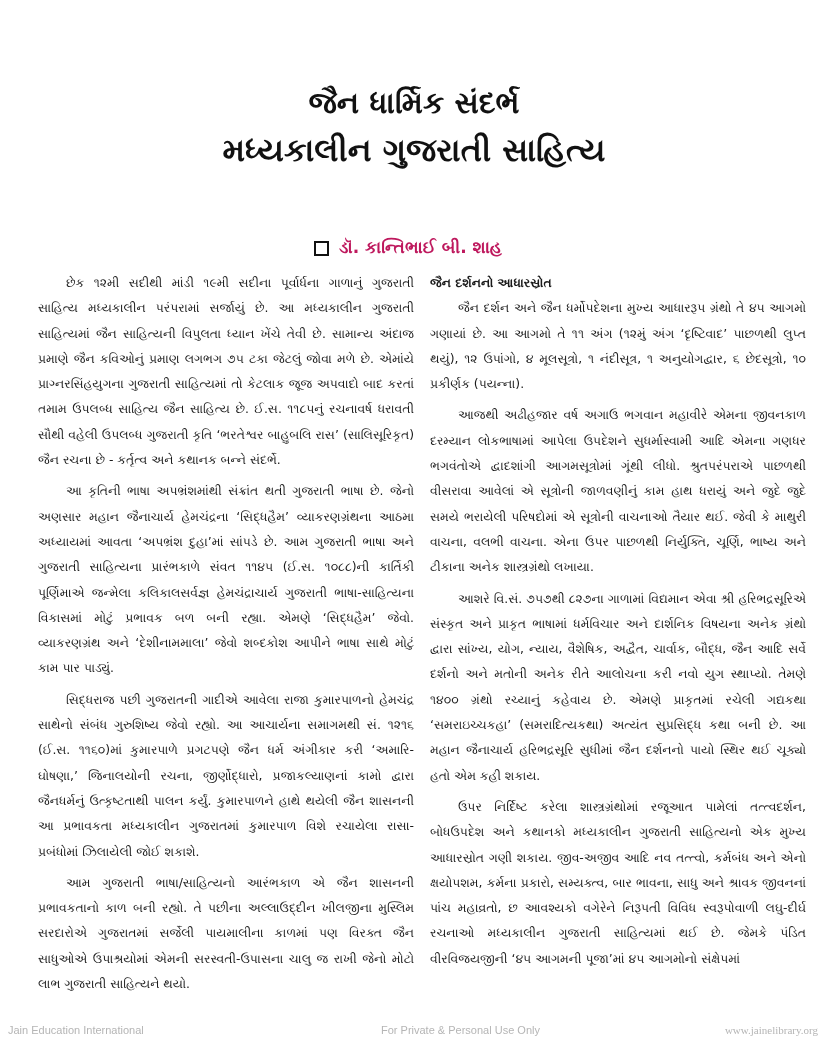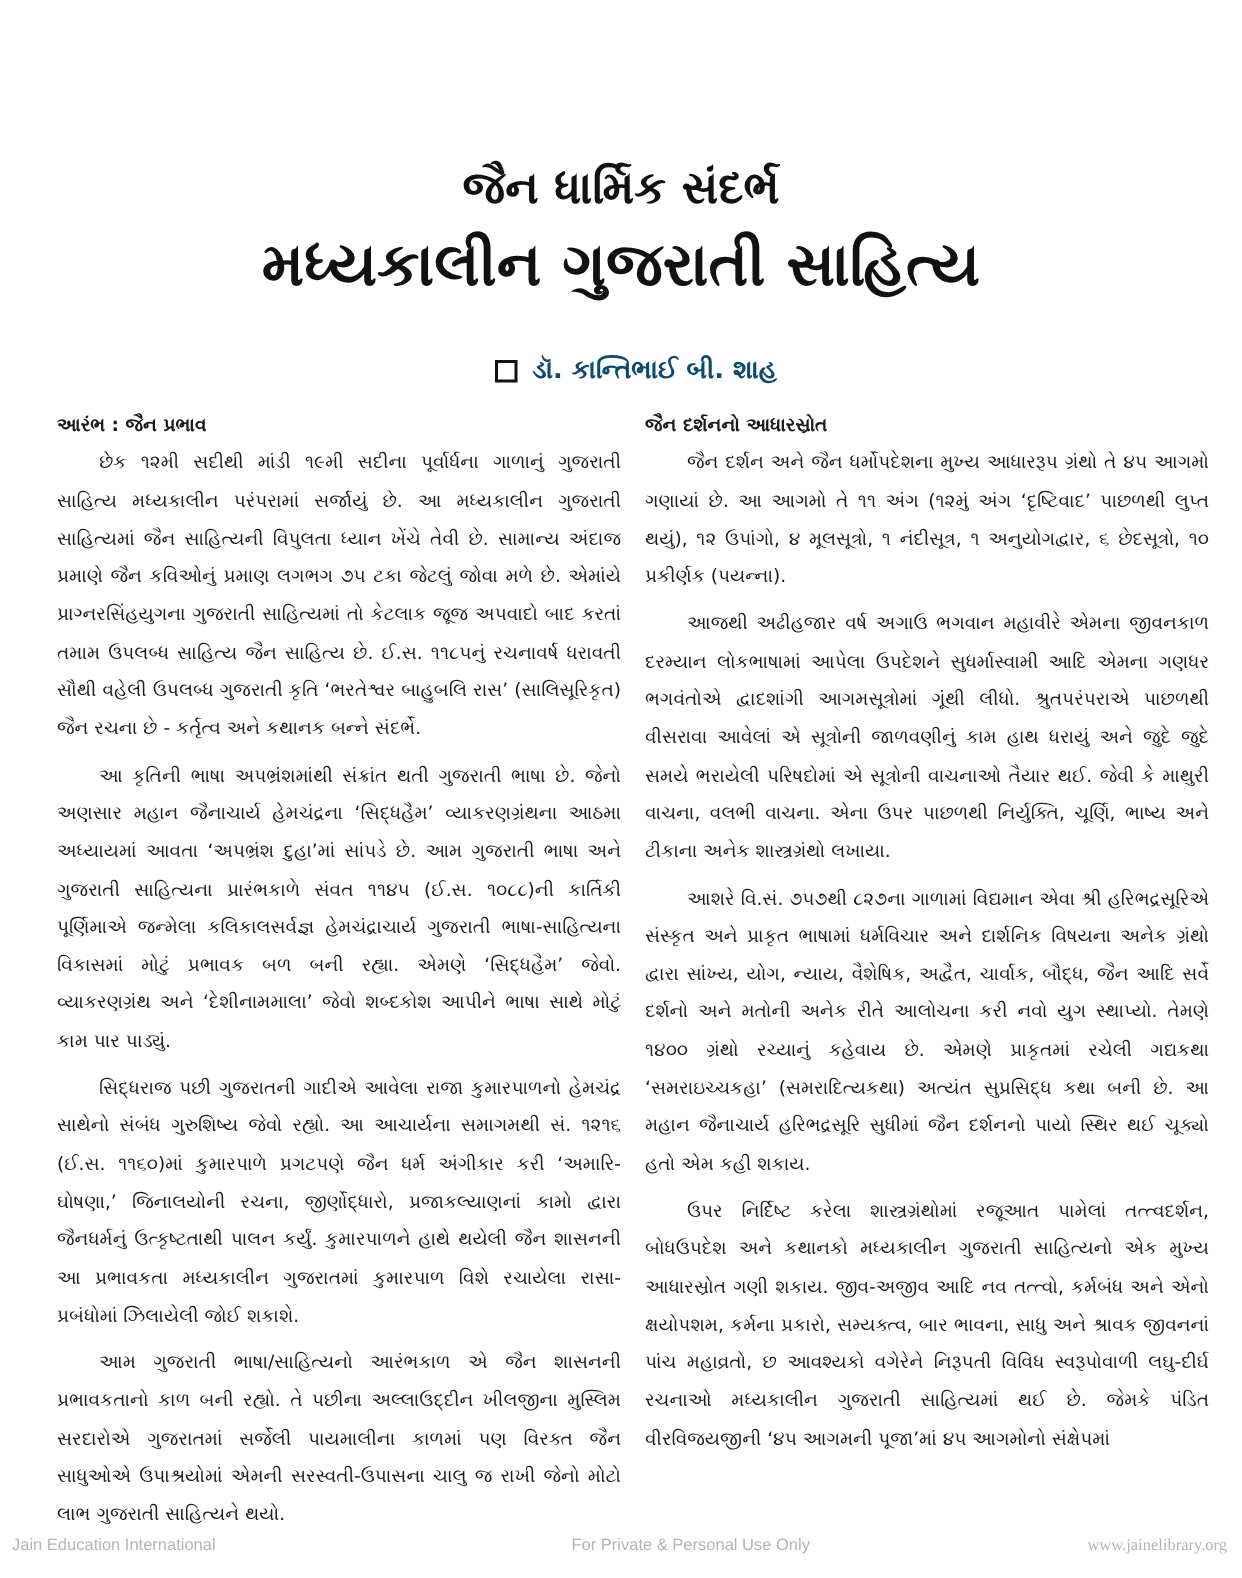--- a/index.html
+++ b/index.html
@@ -1,25 +1,25 @@
 <!DOCTYPE html>
 <html><head>
 <meta charset="utf-8">
 <style>
   html, body { margin: 0; padding: 0; }
   body {
     width: 828px; height: 1052px; background: #ffffff; position: relative; overflow: hidden;
     font-family: "DejaVu Sans", sans-serif; color: #1a1a1a;
   }
-  .title-block { position: absolute; left: 0; top: 88px; width: 828px; text-align: center; margin-top: 23px; }
+  .title-block { position: absolute; left: 0; top: 88px; width: 828px; text-align: center; }
   .title-line { font-weight: bold; color: #111; line-height: 1; }
   .t1 { font-size: 30px; margin-bottom: 16px; }
   .t2 { font-size: 26px; margin-bottom: 16px; }
-  .t3 { font-size: 40px; }
-  .author { position: absolute; top: 237px; left: 330px; font-size: 17px; font-weight: bold; color: #0c4a6e; }
+  .t3 { font-size: 32px; }
+  .author { position: absolute; top: 237px; left: 314px; font-size: 17px; font-weight: bold; color: #be185d; }
   .author .box { display: inline-block; width: 11px; height: 11px; border: 2px solid #111; margin-right: 10px; vertical-align: middle; }
   .col { position: absolute; top: 270px; width: 376px; font-size: 12.4px; line-height: 25.3px; color: #1b1b1b; }
   .col.left { left: 38px; }
   .col.right { left: 430px; }
   .heading { font-weight: bold; margin: 0; }
   .para { margin: 0 0 6px 0; text-indent: 28px; text-align: justify; }
   .footer { position: absolute; top: 1024px; font-family: "Liberation Sans", sans-serif; font-size: 11px; color: #b5b5b5; }
   .footer.l { left: 8px; } .footer.c { left: 381px; } .footer.r { right: 10px; font-family: Liberation Serif, serif; }
 </style>
 </head>
@@ -28,21 +28,20 @@
 <div class="title-block">
   <div class="title-line t1">જૈન ધાર્મિક સંદર્ભ</div>
   <div class="title-line t3">મધ્યકાલીન ગુજરાતી સાહિત્ય</div>
 </div>
 
 <div class="author">
   <span class="box"></span><span>ડૉ. કાન્તિભાઈ બી. શાહ</span>
 </div>
 
 <div class="col left">
-  <p class="heading">આરંભ : જૈન પ્રભાવ</p>
   <p class="para">છેક ૧૨મી સદીથી માંડી ૧૯મી સદીના પૂર્વાર્ધના ગાળાનું ગુજરાતી સાહિત્ય મધ્યકાલીન પરંપરામાં સર્જાયું છે. આ મધ્યકાલીન ગુજરાતી સાહિત્યમાં જૈન સાહિત્યની વિપુલતા ધ્યાન ખેંચે તેવી છે. સામાન્ય અંદાજ પ્રમાણે જૈન કવિઓનું પ્રમાણ લગભગ ૭૫ ટકા જેટલું જોવા મળે છે. એમાંયે પ્રાગ્નરસિંહયુગના ગુજરાતી સાહિત્યમાં તો કેટલાક જૂજ અપવાદો બાદ કરતાં તમામ ઉપલબ્ધ સાહિત્ય જૈન સાહિત્ય છે. ઈ.સ. ૧૧૮૫નું રચનાવર્ષ ધરાવતી સૌથી વહેલી ઉપલબ્ધ ગુજરાતી કૃતિ ‘ભરતેશ્વર બાહુબલિ રાસ’ (સાલિસૂરિકૃત) જૈન રચના છે - કર્તૃત્વ અને કથાનક બન્ને સંદર્ભે.</p>
   <p class="para">આ કૃતિની ભાષા અપભ્રંશમાંથી સંક્રાંત થતી ગુજરાતી ભાષા છે. જેનો અણસાર મહાન જૈનાચાર્ય હેમચંદ્રના ‘સિદ્ધહૈમ’ વ્યાકરણગ્રંથના આઠમા અધ્યાયમાં આવતા ‘અપભ્રંશ દુહા’માં સાંપડે છે. આમ ગુજરાતી ભાષા અને ગુજરાતી સાહિત્યના પ્રારંભકાળે સંવત ૧૧૪૫ (ઈ.સ. ૧૦૮૮)ની કાર્તિકી પૂર્ણિમાએ જન્મેલા કલિકાલસર્વજ્ઞ હેમચંદ્રાચાર્ય ગુજરાતી ભાષા-સાહિત્યના વિકાસમાં મોટું પ્રભાવક બળ બની રહ્યા. એમણે ‘સિદ્ધહૈમ’ જેવો. વ્યાકરણગ્રંથ અને ‘દેશીનામમાલા’ જેવો શબ્દકોશ આપીને ભાષા સાથે મોટું કામ પાર પાડ્યું.</p>
   <p class="para">સિદ્ધરાજ પછી ગુજરાતની ગાદીએ આવેલા રાજા કુમારપાળનો હેમચંદ્ર સાથેનો સંબંધ ગુરુશિષ્ય જેવો રહ્યો. આ આચાર્યના સમાગમથી સં. ૧૨૧૬ (ઈ.સ. ૧૧૬૦)માં કુમારપાળે પ્રગટપણે જૈન ધર્મ અંગીકાર કરી ‘અમારિ-ઘોષણા,’ જિનાલયોની રચના, જીર્ણોદ્ધારો, પ્રજાકલ્યાણનાં કામો દ્વારા જૈનધર્મનું ઉત્કૃષ્ટતાથી પાલન કર્યું. કુમારપાળને હાથે થયેલી જૈન શાસનની આ પ્રભાવકતા મધ્યકાલીન ગુજરાતમાં કુમારપાળ વિશે રચાયેલા રાસા-પ્રબંધોમાં ઝિલાયેલી જોઈ શકાશે.</p>
   <p class="para">આમ ગુજરાતી ભાષા/સાહિત્યનો આરંભકાળ એ જૈન શાસનની પ્રભાવકતાનો કાળ બની રહ્યો. તે પછીના અલ્લાઉદ્દીન ખીલજીના મુસ્લિમ સરદારોએ ગુજરાતમાં સર્જેલી પાયમાલીના કાળમાં પણ વિરક્ત જૈન સાધુઓએ ઉપાશ્રયોમાં એમની સરસ્વતી-ઉપાસના ચાલુ જ રાખી જેનો મોટો લાભ ગુજરાતી સાહિત્યને થયો.</p>
 </div>
 
 <div class="col right">
   <p class="heading">જૈન દર્શનનો આધારસ્રોત</p>
   <p class="para">જૈન દર્શન અને જૈન ધર્મોપદેશના મુખ્ય આધારરૂપ ગ્રંથો તે ૪૫ આગમો ગણાયાં છે. આ આગમો તે ૧૧ અંગ (૧૨મું અંગ ‘દૃષ્ટિવાદ’ પાછળથી લુપ્ત થયું), ૧૨ ઉપાંગો, ૪ મૂલસૂત્રો, ૧ નંદીસૂત્ર, ૧ અનુયોગદ્વાર, ૬ છેદસૂત્રો, ૧૦ પ્રકીર્ણક (પયન્ના).</p>
   <p class="para">આજથી અઢીહજાર વર્ષ અગાઉ ભગવાન મહાવીરે એમના જીવનકાળ દરમ્યાન લોકભાષામાં આપેલા ઉપદેશને સુધર્માસ્વામી આદિ એમના ગણધર ભગવંતોએ દ્વાદશાંગી આગમસૂત્રોમાં ગૂંથી લીધો. શ્રુતપરંપરાએ પાછળથી વીસરાવા આવેલાં એ સૂત્રોની જાળવણીનું કામ હાથ ધરાયું અને જુદે જુદે સમયે ભરાયેલી પરિષદોમાં એ સૂત્રોની વાચનાઓ તૈયાર થઈ. જેવી કે માથુરી વાચના, વલભી વાચના. એના ઉપર પાછળથી નિર્યુક્તિ, ચૂર્ણિ, ભાષ્ય અને ટીકાના અનેક શાસ્ત્રગ્રંથો લખાયા.</p>

